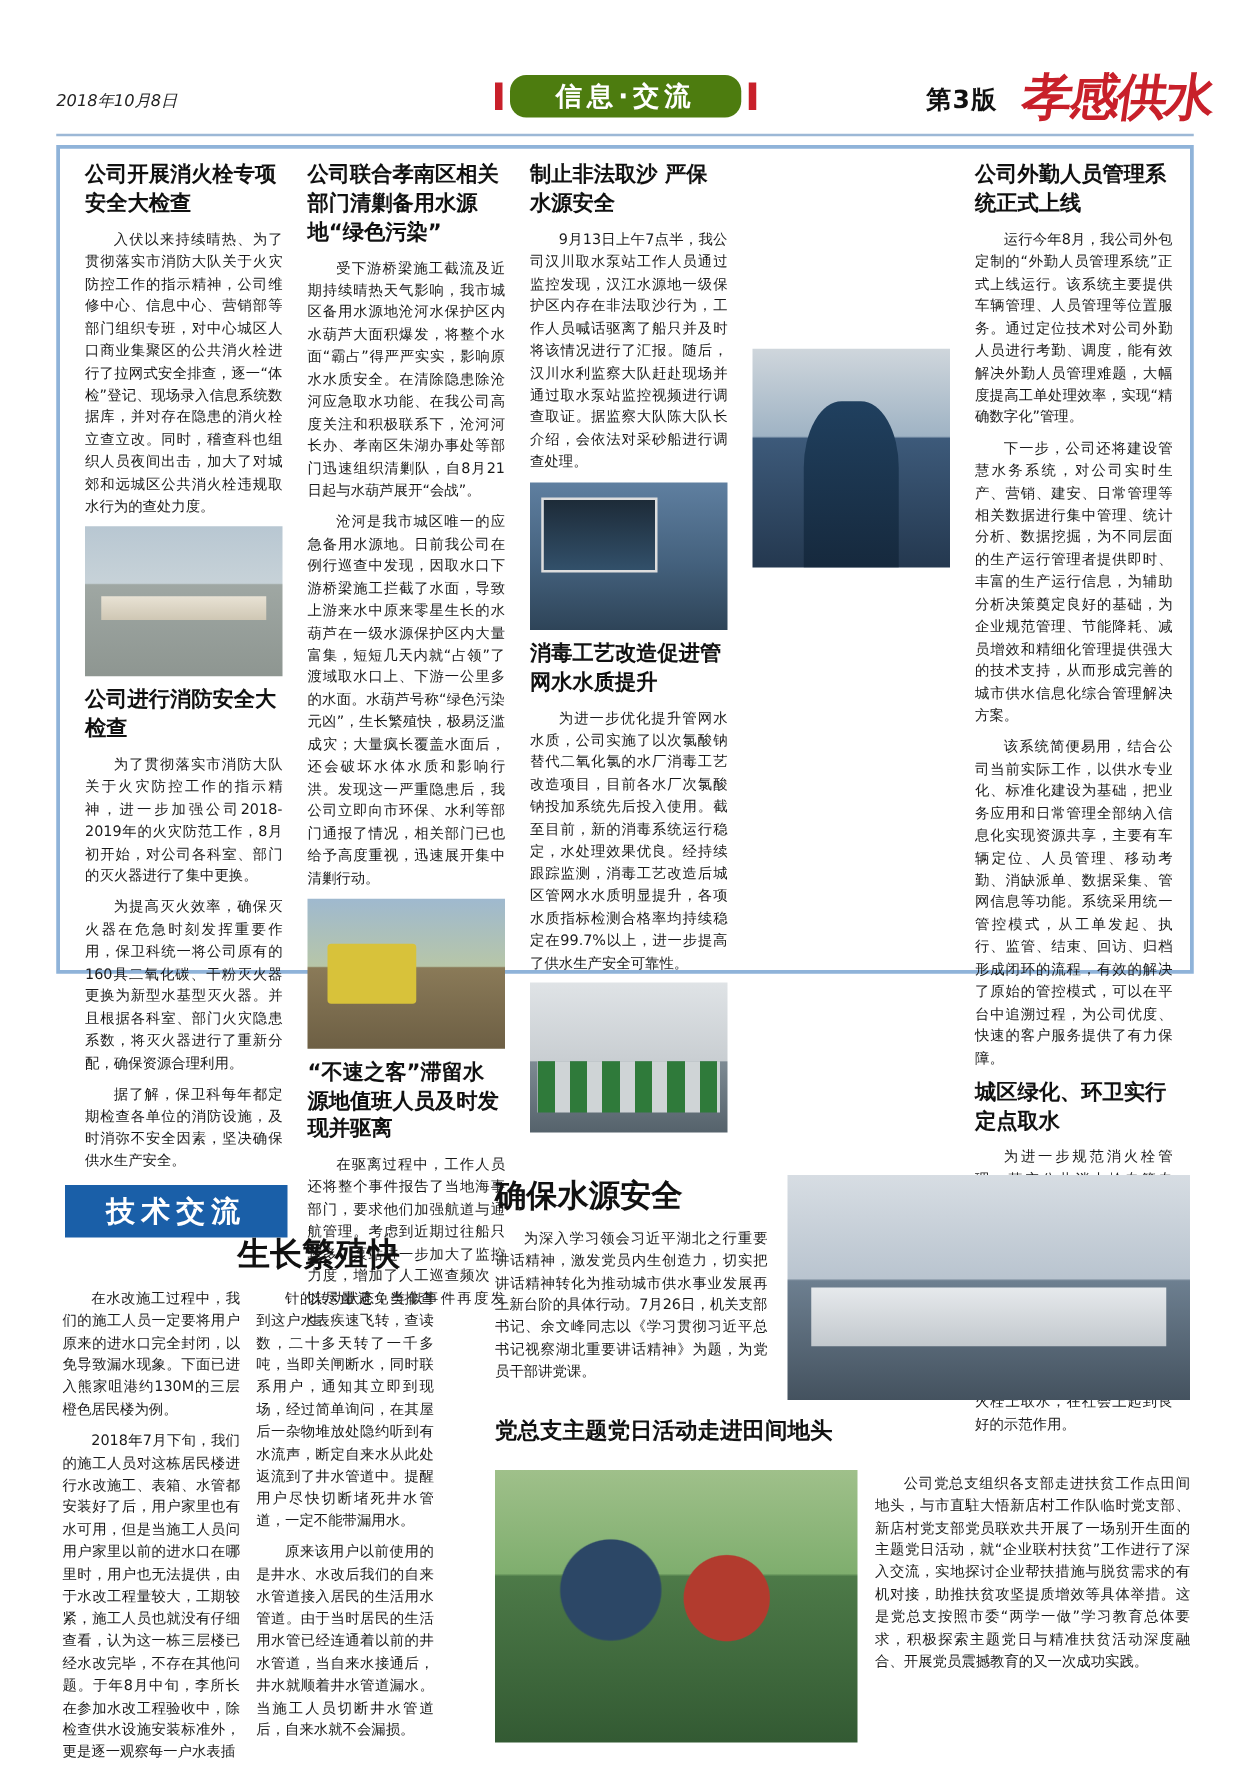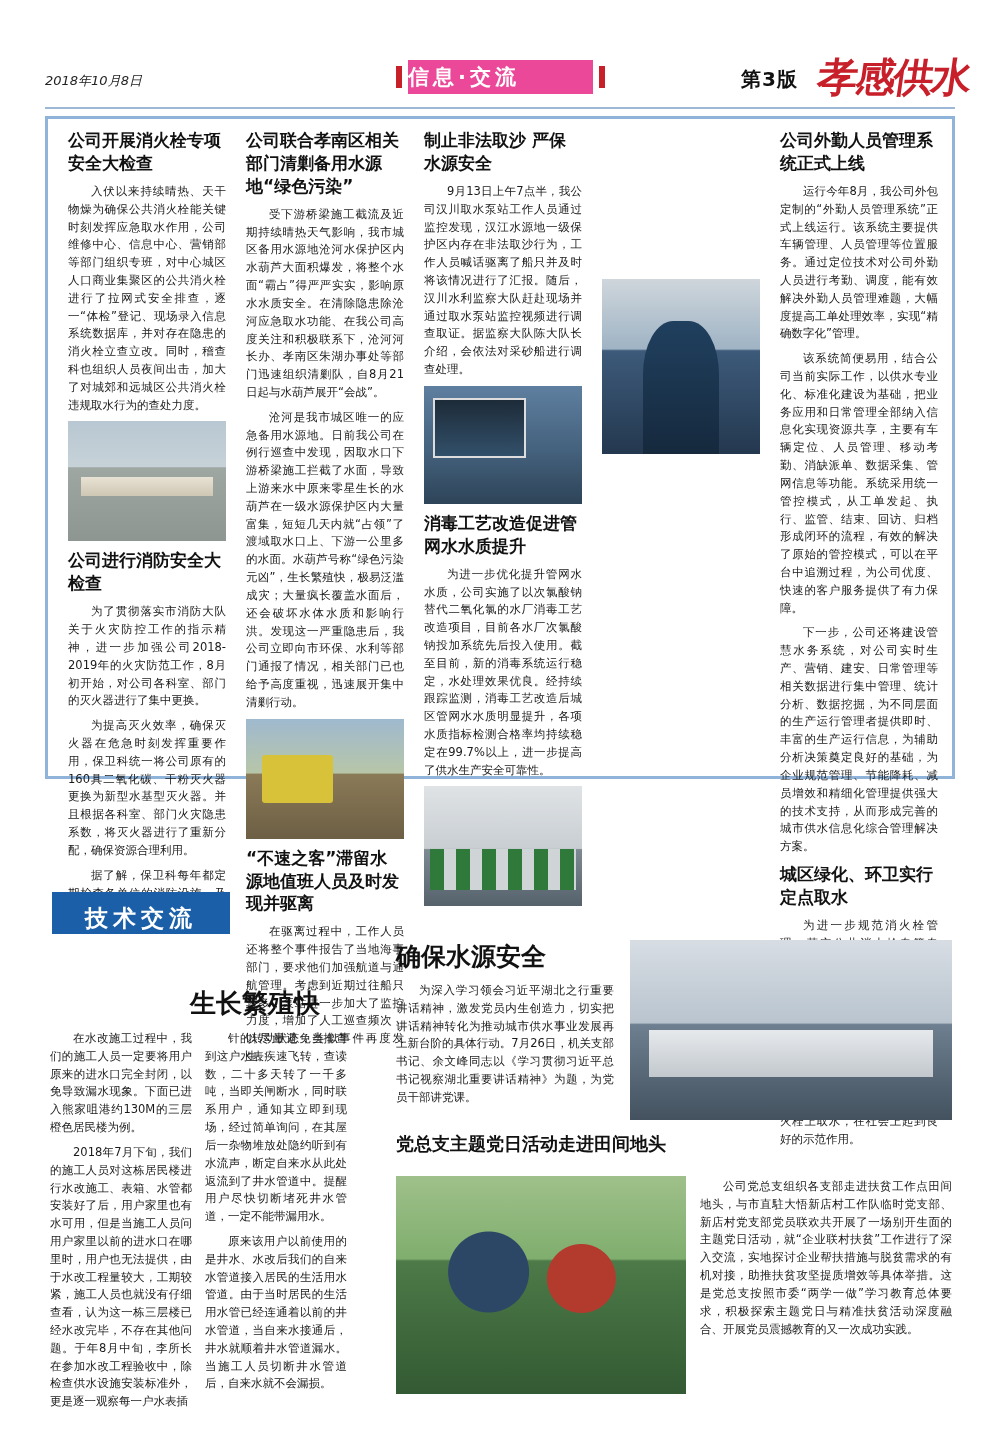--- a/index.html
+++ b/index.html
@@ -10,21 +10,21 @@
     color:#111;
     position:relative;
     overflow:hidden;
   }
   .page{position:relative;width:1000px;height:1433px;box-sizing:border-box;}
 
   
   .masthead{position:absolute;left:0;top:0;width:1000px;height:110px;}
   .issue-date{position:absolute;left:45px;top:72px;font-size:13px;color:#222;font-style:italic;}
   .banner{position:absolute;left:408px;top:60px;width:185px;height:34px;
-          background:#ec4899;display:flex;align-items:center;justify-content:flex-start;}
+          background:#4d7c0f;display:flex;align-items:center;justify-content:center;border-radius:13px;}
   .banner span{color:#fff;font-size:21px;font-weight:bold;letter-spacing:4px;
                font-family:"DejaVu Sans","Liberation Sans",sans-serif;}
   .banner:before,.banner:after{content:"";position:absolute;top:6px;width:6px;height:22px;background:#c8202a;}
   .banner:before{left:-12px;}
   .banner:after{right:-12px;}
   .page-no{position:absolute;left:741px;top:66px;font-size:20px;font-weight:bold;color:#111;letter-spacing:1px;}
   .logo{position:absolute;left:818px;top:50px;font-size:40px;font-weight:bold;color:#c8202a;
         font-family:"DejaVu Serif","Liberation Serif",serif;letter-spacing:-2px;
         transform:skewX(-8deg);}
   .rule{position:absolute;left:45px;top:107px;width:910px;height:2px;background:#9cb8d6;}
@@ -54,22 +54,22 @@
   .ph-monitor:after{content:"";position:absolute;left:6%;top:10%;width:56%;height:48%;
      background:linear-gradient(#1d2b38,#32506a);border:2px solid #ddd;}
   .ph-officer{height:175px;background:linear-gradient(#cfd6dc 0%,#9fb3c4 40%,#3d5a7a 41%,#24384f 100%);}
   .ph-officer:after{content:"";position:absolute;left:26%;top:24%;width:48%;height:76%;
      background:linear-gradient(#20405f,#16293d);border-radius:40% 40% 0 0;}
   .ph-pump{height:120px;background:linear-gradient(#dfe3e6 0%,#c9ced2 52%,#7d8a93 53%,#55626b 100%);}
   .ph-pump:after{content:"";position:absolute;left:4%;top:52%;width:92%;height:34%;
      background:repeating-linear-gradient(90deg,#2f7a3a 0 14px,#cfd4d6 14px 26px);}
 
   
-  .tech-tag{position:absolute;left:52px;top:892px;width:178px;height:42px;background:#1a5fa8;
-            display:flex;align-items:flex-end;justify-content:center;}
+  .tech-tag{position:absolute;left:52px;top:948px;width:178px;height:42px;background:#1a5fa8;
+            display:flex;align-items:center;justify-content:center;}
   .tech-tag span{color:#fff;font-size:23px;font-weight:bold;letter-spacing:5px;}
 
   .low-title-right{position:absolute;left:396px;top:940px;font-size:25px;font-weight:bold;}
   .low-title-left{position:absolute;left:190px;top:986px;font-size:26px;font-weight:bold;}
 
   .lcol{position:absolute;font-size:11.5px;line-height:1.6;text-align:justify;text-indent:2em;}
   .lc1{left:50px;top:1030px;width:142px;}
   .lc2{left:205px;top:1030px;width:142px;}
   .lc3{left:396px;top:982px;width:218px;}
 
@@ -100,21 +100,21 @@
     <div class="page-no">第3版</div>
     <div class="logo">孝感供水</div>
   </div>
   <div class="rule"></div>
 
   <div class="top-block">
     <div class="cols">
 
       <div class="col c1">
         <h2 class="hl">公司开展消火栓专项安全大检查</h2>
-        <p class="body">入伏以来持续晴热、天干物燥为确保公共消火栓能关键时刻发挥应急取水作用，公司维修中心、信息中心、营销部等部门组织专班，对中心城区人口商业集聚区的公共消火栓进行了拉网式安全排查，逐一“体检”登记、现场录入信息系统数据库，并对存在隐患的消火栓立查立改。同时，稽查科也组织人员夜间出击，加大了对城郊和远城区公共消火栓违规取水行为的查处力度。</p>
+        <p class="body">入伏以来持续晴热、为了贯彻落实市消防大队关于火灾防控工作的指示精神，公司维修中心、信息中心、营销部等部门组织专班，对中心城区人口商业集聚区的公共消火栓进行了拉网式安全排查，逐一“体检”登记、现场录入信息系统数据库，并对存在隐患的消火栓立查立改。同时，稽查科也组织人员夜间出击，加大了对城郊和远城区公共消火栓违规取水行为的查处力度。</p>
         <div class="imgbox ph-street"></div>
         <h2 class="hl">公司进行消防安全大检查</h2>
         <p class="body">为了贯彻落实市消防大队关于火灾防控工作的指示精神，进一步加强公司2018-2019年的火灾防范工作，8月初开始，对公司各科室、部门的灭火器进行了集中更换。</p>
         <p class="body">为提高灭火效率，确保灭火器在危急时刻发挥重要作用，保卫科统一将公司原有的160具二氧化碳、干粉灭火器更换为新型水基型灭火器。并且根据各科室、部门火灾隐患系数，将灭火器进行了重新分配，确保资源合理利用。</p>
         <p class="body">据了解，保卫科每年都定期检查各单位的消防设施，及时消弥不安全因素，坚决确保供水生产安全。</p>
       </div>
 
       <div class="col c2">
         <h2 class="hl">公司联合孝南区相关部门清剿备用水源地“绿色污染”</h2>
         <p class="body">受下游桥梁施工截流及近期持续晴热天气影响，我市城区备用水源地沧河水保护区内水葫芦大面积爆发，将整个水面“霸占”得严严实实，影响原水水质安全。在清除隐患除沧河应急取水功能、在我公司高度关注和积极联系下，沧河河长办、孝南区朱湖办事处等部门迅速组织清剿队，自8月21日起与水葫芦展开“会战”。</p>
@@ -133,22 +133,22 @@
         <div class="imgbox ph-pump"></div>
       </div>
 
       <div class="col c4">
         <div class="imgbox ph-officer" style="margin-top:150px;"></div>
       </div>
 
       <div class="col c5">
         <h2 class="hl">公司外勤人员管理系统正式上线</h2>
         <p class="body">运行今年8月，我公司外包定制的“外勤人员管理系统”正式上线运行。该系统主要提供车辆管理、人员管理等位置服务。通过定位技术对公司外勤人员进行考勤、调度，能有效解决外勤人员管理难题，大幅度提高工单处理效率，实现“精确数字化”管理。</p>
+        <p class="body">下一步，公司还将建设管慧水务系统，对公司实时生产、营销、建安、日常管理等相关数据进行集中管理、统计分析、数据挖掘，为不同层面的生产运行管理者提供即时、丰富的生产运行信息，为辅助分析决策奠定良好的基础，为企业规范管理、节能降耗、减员增效和精细化管理提供强大的技术支持，从而形成完善的城市供水信息化综合管理解决方案。</p>
         <p class="body">该系统简便易用，结合公司当前实际工作，以供水专业化、标准化建设为基础，把业务应用和日常管理全部纳入信息化实现资源共享，主要有车辆定位、人员管理、移动考勤、消缺派单、数据采集、管网信息等功能。系统采用统一管控模式，从工单发起、执行、监管、结束、回访、归档形成闭环的流程，有效的解决了原始的管控模式，可以在平台中追溯过程，为公司优度、快速的客户服务提供了有力保障。</p>
-        <p class="body">下一步，公司还将建设管慧水务系统，对公司实时生产、营销、建安、日常管理等相关数据进行集中管理、统计分析、数据挖掘，为不同层面的生产运行管理者提供即时、丰富的生产运行信息，为辅助分析决策奠定良好的基础，为企业规范管理、节能降耗、减员增效和精细化管理提供强大的技术支持，从而形成完善的城市供水信息化综合管理解决方案。</p>
         <h2 class="hl">城区绿化、环卫实行定点取水</h2>
         <p class="body">为进一步规范消火栓管理，落实公共消火栓专管专用、非火警不得动用的规定，公司为城区绿化、环卫等公用设施用水单位分别安装了绿色、蓝色外观的专用取水点。目前经联系协商，各公用设施用水单位分别建立了定点取水管理制度，今后城区绿化、环卫作业用水将实行专用取水栓定点取水，不再随意从公共消火栓上取水，在社会上起到良好的示范作用。</p>
       </div>
 
     </div>
   </div>
 
   <div class="tech-tag">
     <span>技术交流</span>
   </div>

